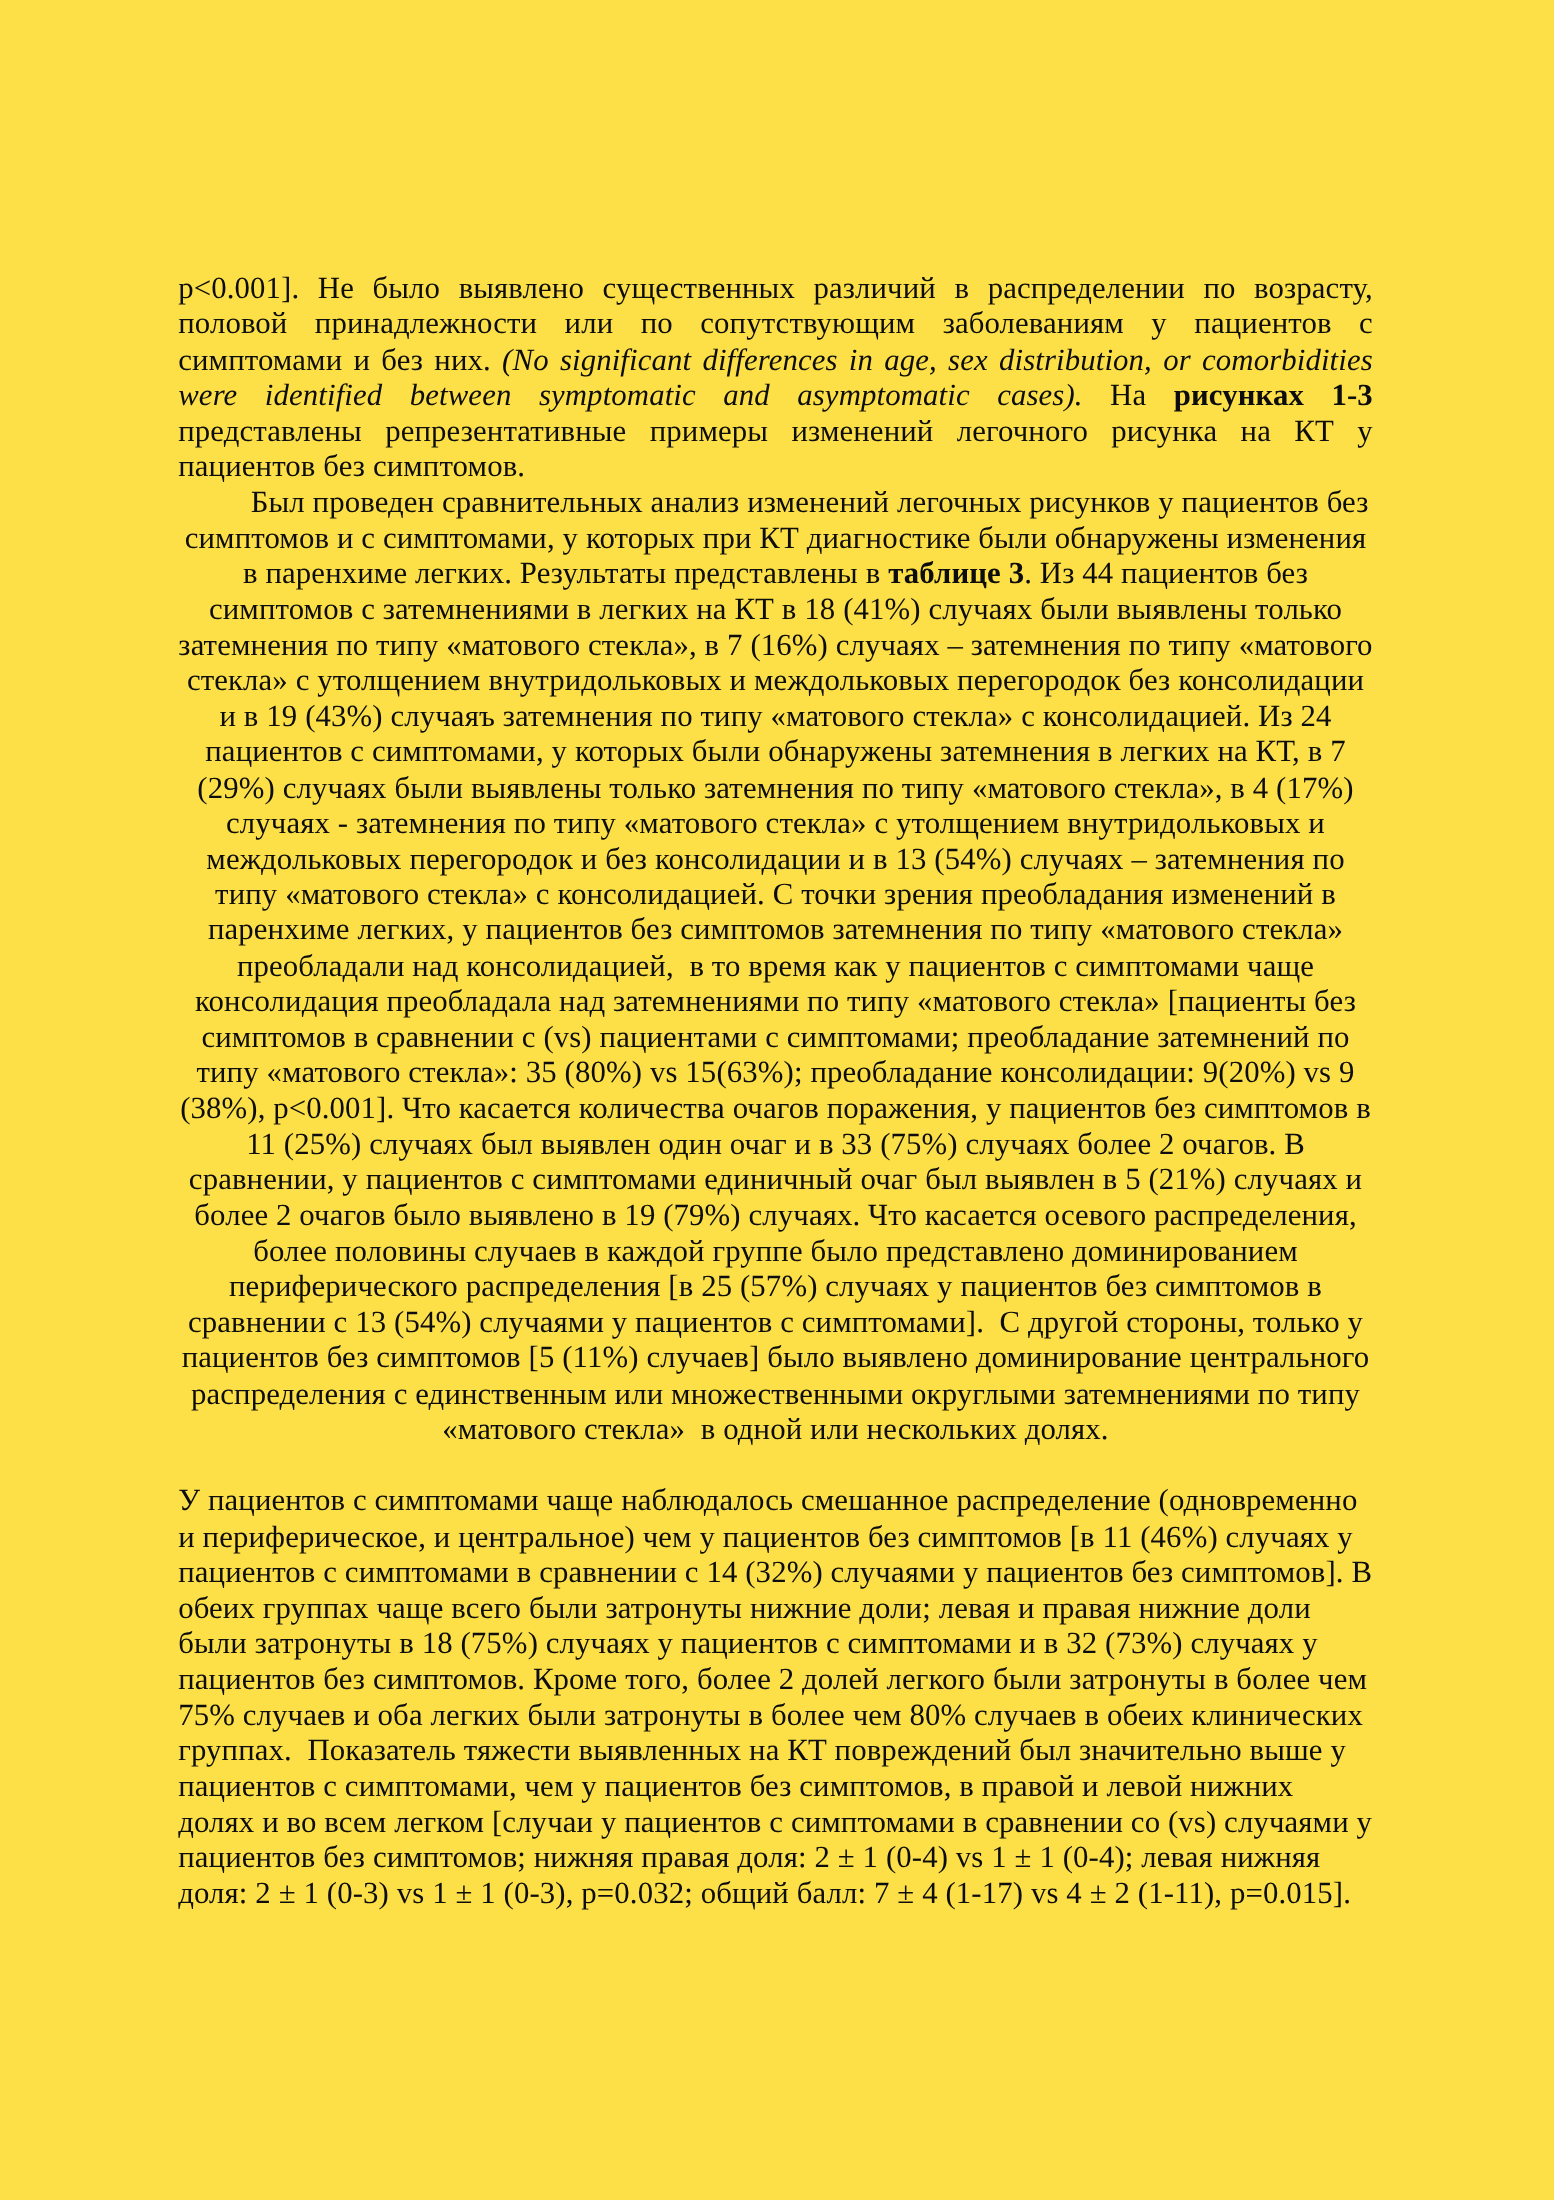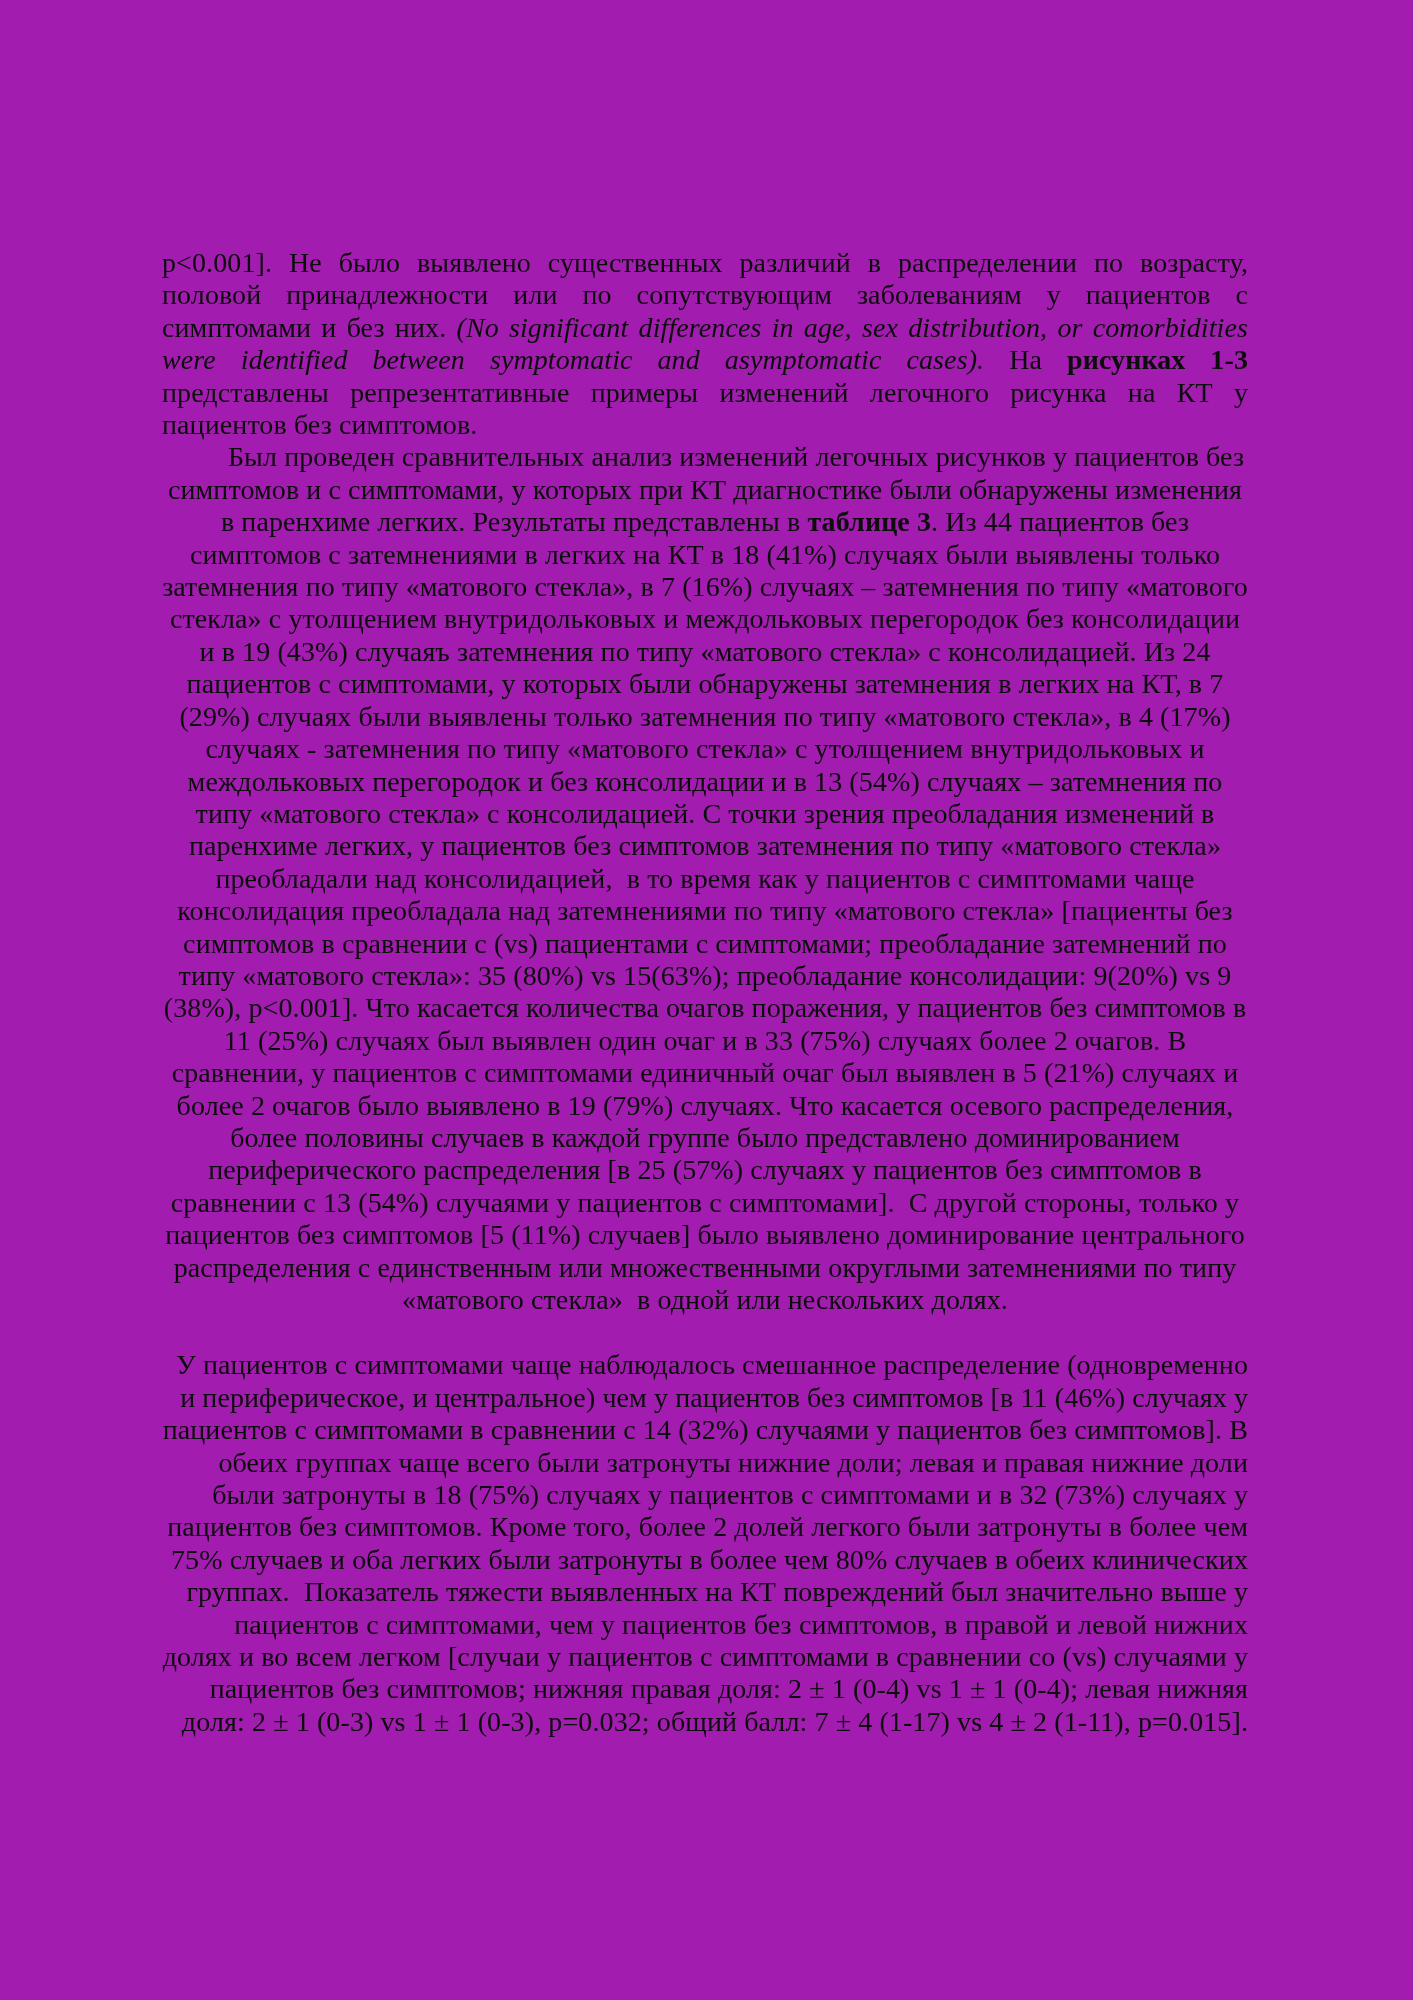--- a/index.html
+++ b/index.html
@@ -5,21 +5,21 @@
 <style>
   html, body {
     margin: 0;
     padding: 0;
     background: #ffffff;
   }
   .page {
     position: relative;
     width: 1413px;
     height: 2000px;
-    background: #a21caf;
+    background: #fde047;
     overflow: hidden;
   }
   .text-block {
     position: absolute;
     left: 162px;
     top: 247px;
     width: 1086px;
     font-family: "Liberation Serif", "DejaVu Serif", serif;
     font-size: 28px;
     line-height: 32.4px;
@@ -37,21 +37,20 @@
   p.align-left {
     text-align: left;
     white-space: pre-wrap;
   }
   p.indent {
     text-indent: 62px;
     text-align: center;
   }
   p.space-before {
     margin-top: 33px;
-    text-align: right;
   }
   .run-normal { font-style: normal; font-weight: normal; }
   .run-italic { font-style: italic; font-weight: normal; }
   .run-bold   { font-style: normal; font-weight: bold; }
 </style>
 </head>
 <body>
 
 <div class="page">
   <div class="text-block" style="color: rgb(13, 13, 13);">

